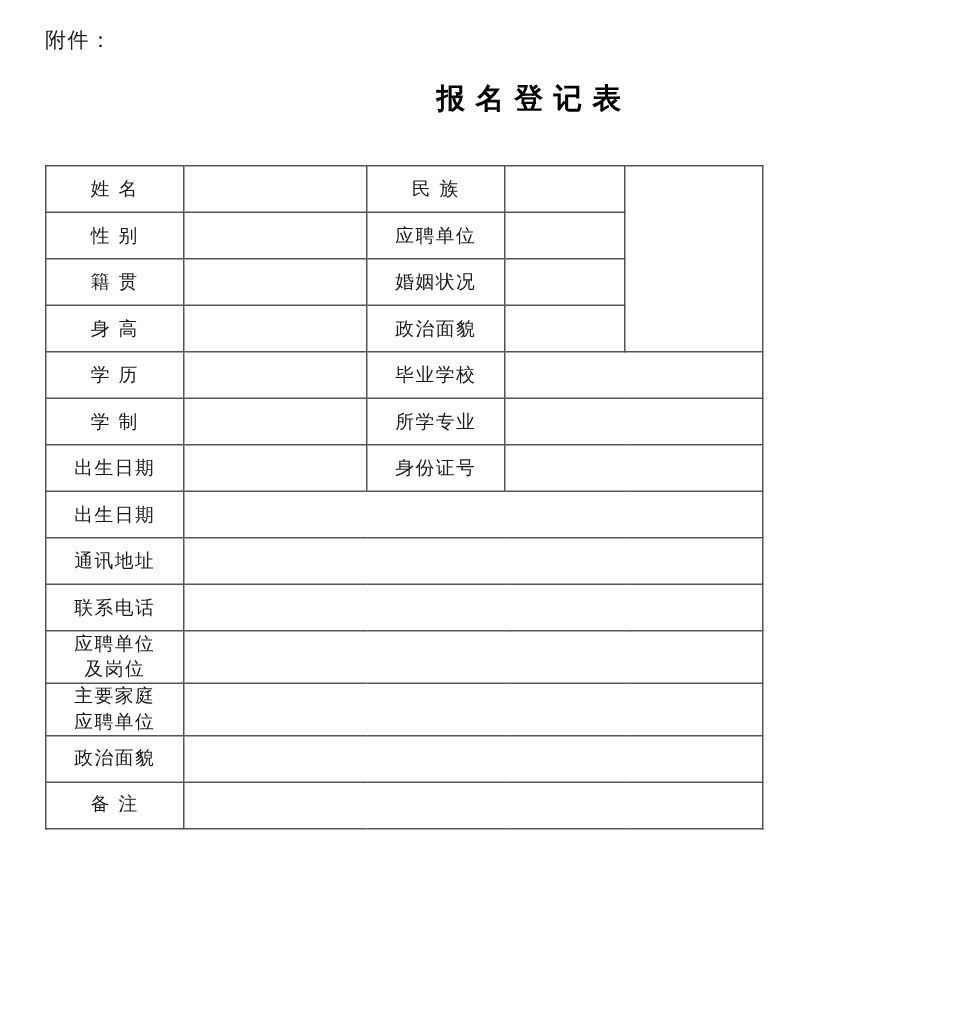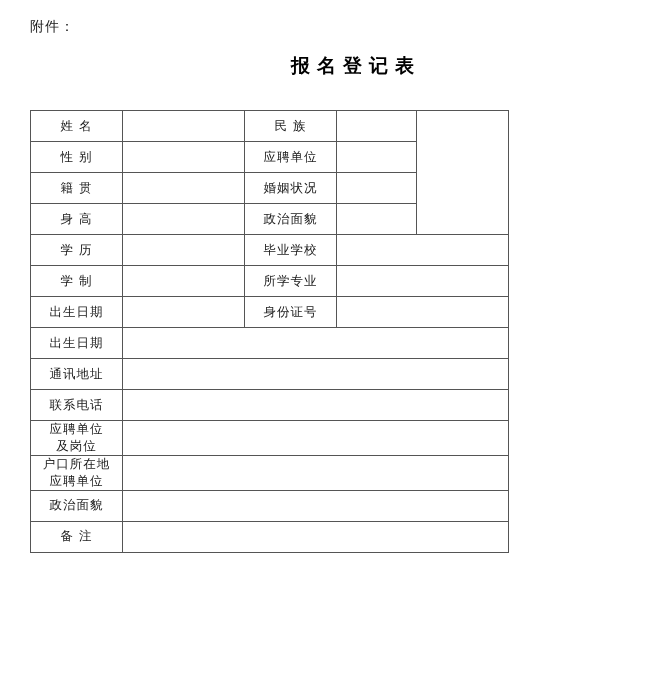--- a/index.html
+++ b/index.html
@@ -181,21 +181,21 @@
         <tr>
           <td class="lbl h-tall">
             <span class="note-line">应聘单位</span>
             <span class="note-line">及岗位</span>
           </td>
           <td class="val h-tall" colspan="4"></td>
         </tr>
 
         <tr>
           <td class="lbl h-taller">
-            <span class="note-line">户口所在地</span>
+            <span class="note-line">主要家庭</span>
             <span class="note-line">应聘单位</span>
           </td>
           <td class="val h-taller" colspan="4"></td>
         </tr>
 
         <tr>
           <td class="lbl h-bio">政治面貌</td>
           <td class="val h-bio" colspan="4"></td>
         </tr>
 

